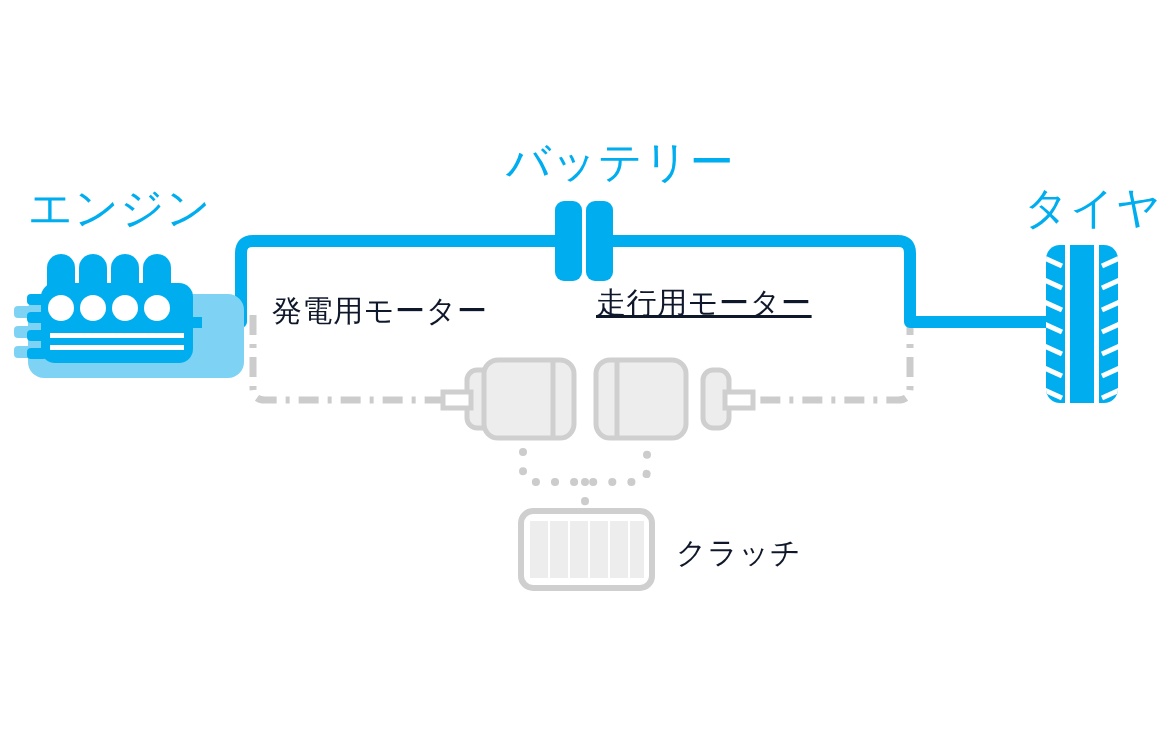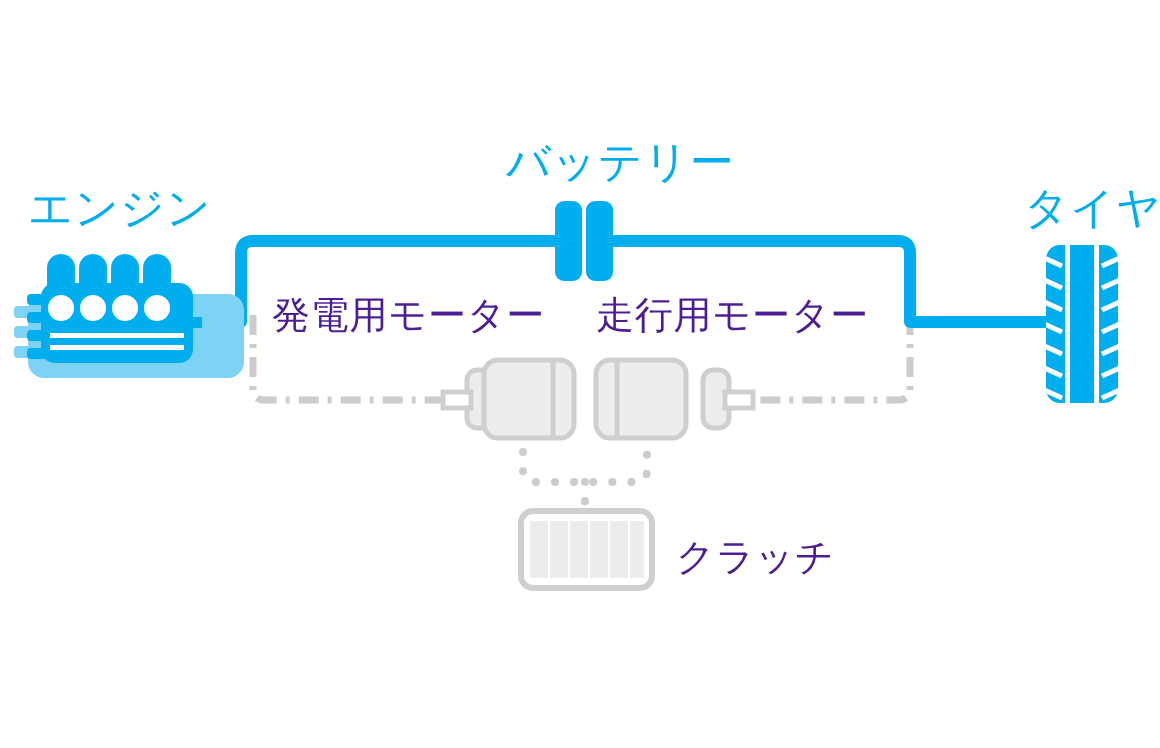--- a/index.html
+++ b/index.html
@@ -30,28 +30,28 @@
     position: absolute;
     white-space: nowrap;
     line-height: 1;
     letter-spacing: 0.02em;
   }
   .lbl-blue {
     color: #00AEEF;
     font-size: 44px;
   }
   .lbl-gray {
-    color: #4c1d95;
-    font-size: 38px;
+    color: #0f172a;
+    font-size: 30px;
   }
   #label-engine   { left: 28px;  top: 186px; }
   #label-clutch   { left: 506px; top: 140px; }
   #label-tire     { left: 1024px;top: 186px; }
   #label-gen-motor{ left: 272px; top: 296px; }
-  #label-drv-motor{ left: 596px; top: 296px; }
+  #label-drv-motor{ left: 596px; top: 288px; text-decoration: underline; }
   #label-battery  { left: 676px; top: 538px; }
 </style>
 </head>
 <body>
 
 <div id="stage">
 
   <svg id="diagram" viewBox="0 0 1160 748">
 
     <g>

